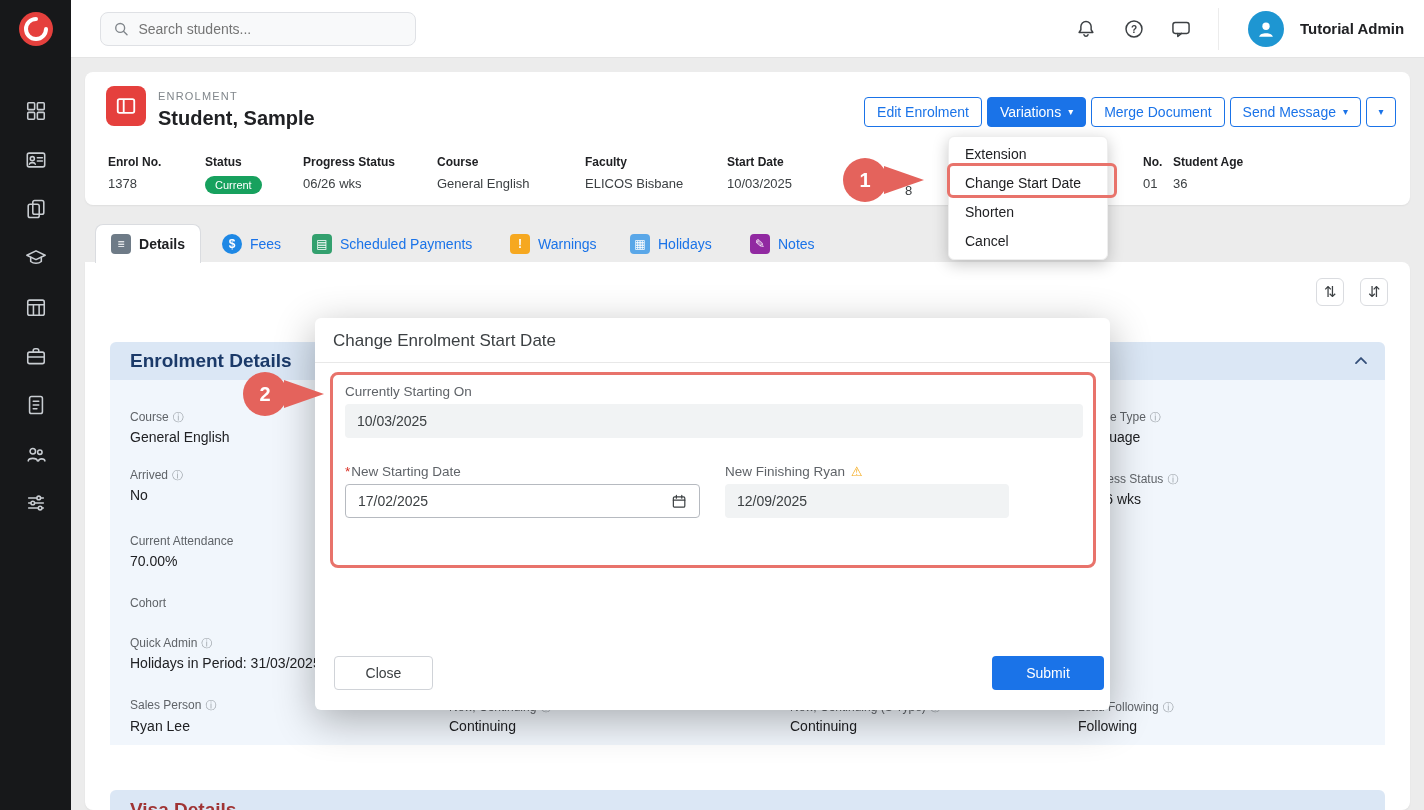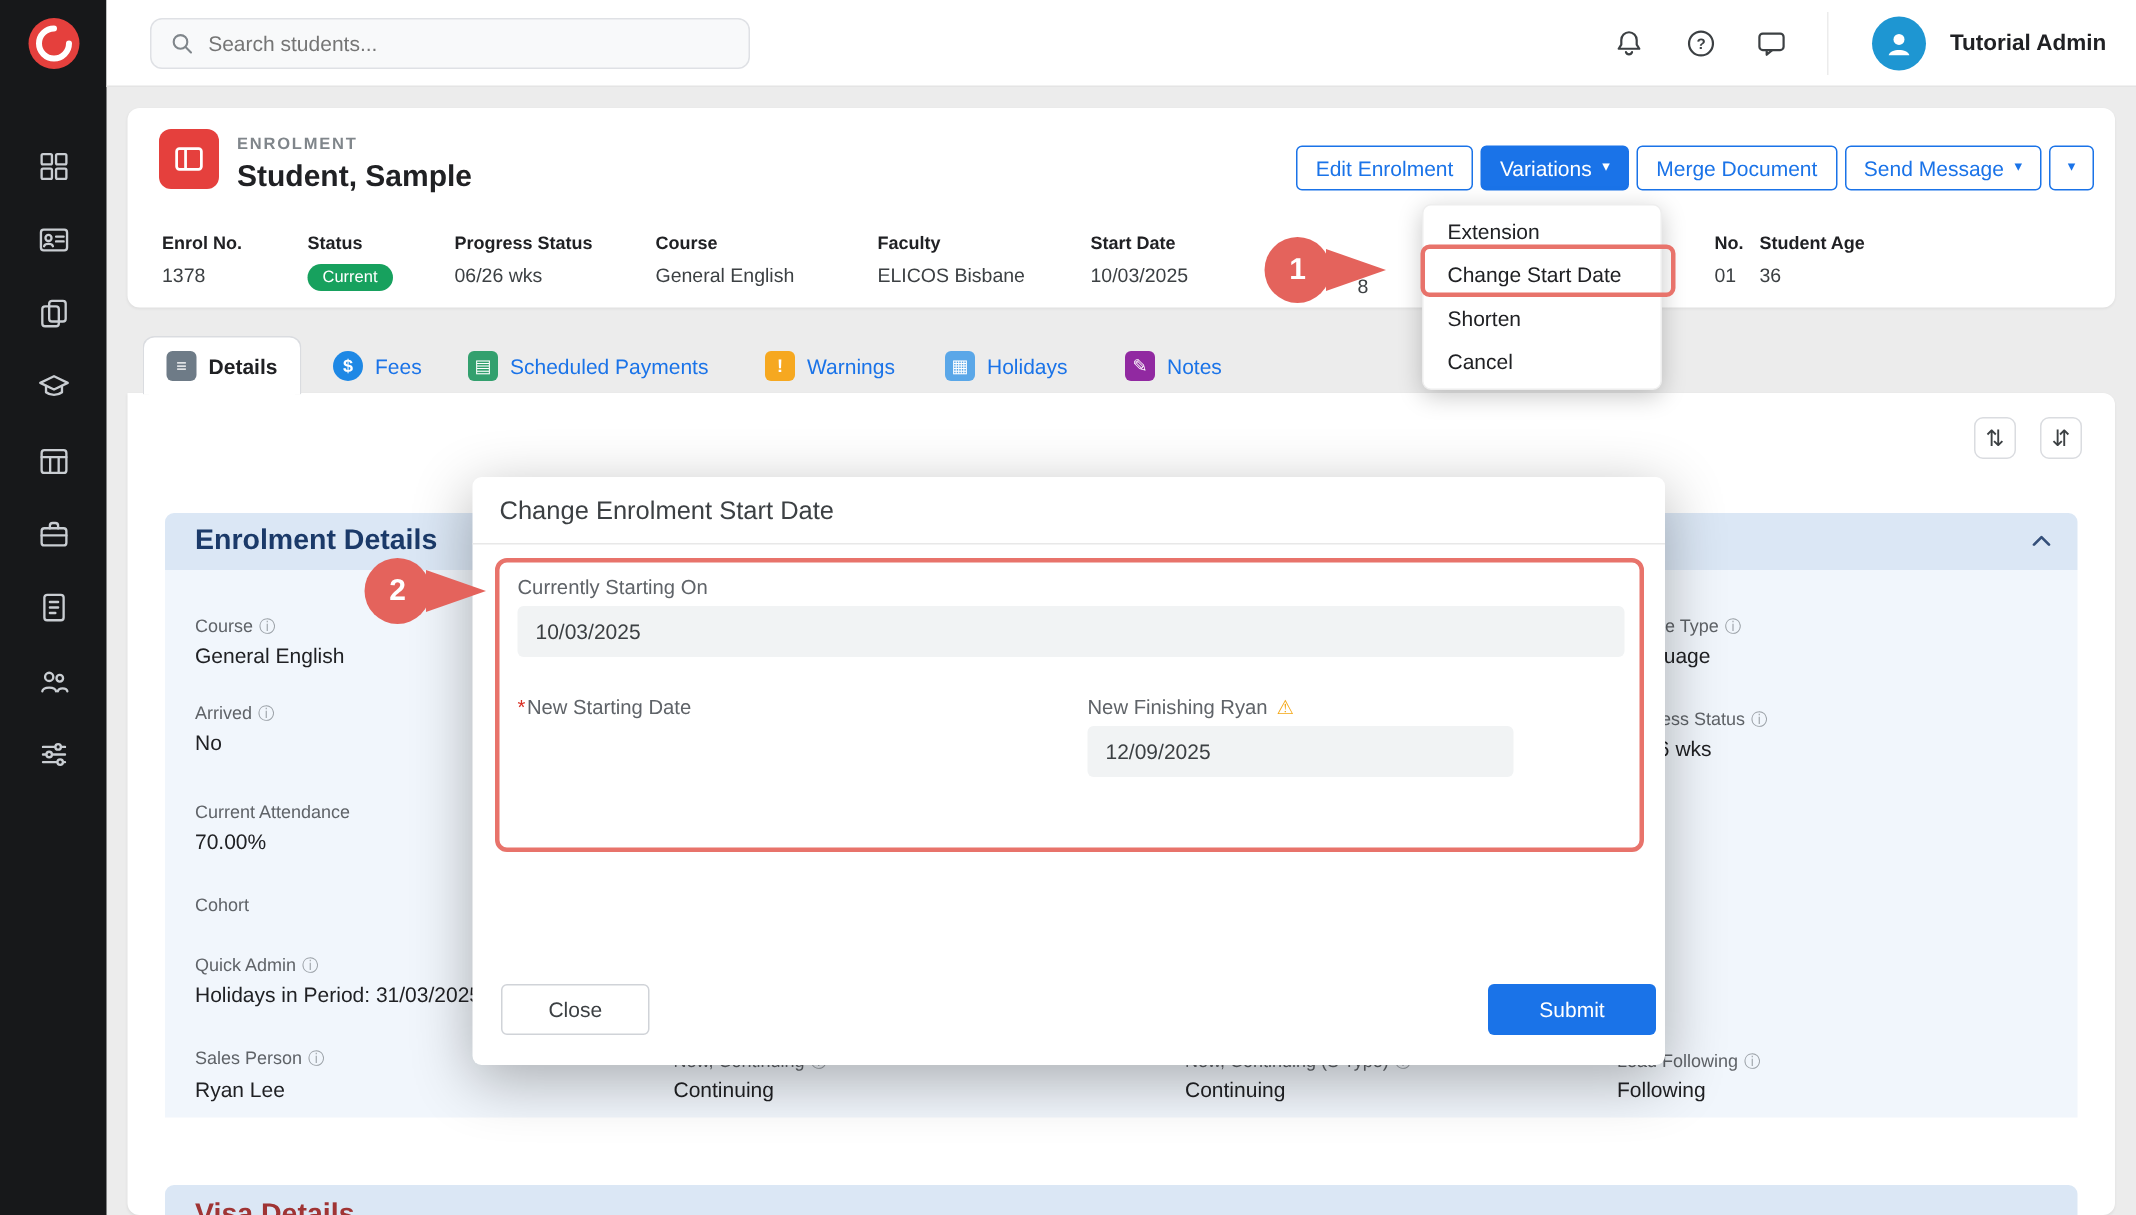--- a/index.html
+++ b/index.html
@@ -14,21 +14,21 @@
 .topbar{background:#fff;border-bottom:1px solid #e4e4e4}
 .search{display:flex;align-items:center;gap:9px;background:#f8f9fa;border:1px solid #dfe1e5;border-radius:8px;padding:0 12px}
 .search input{border:0;outline:0;background:transparent;font:inherit;font-size:14px;width:100%;color:#3c4043}
 .iconbtn{display:flex;align-items:center;justify-content:center;cursor:pointer}
 .avatar{border-radius:50%;background:#1e96d2;display:flex;align-items:center;justify-content:center}
 .username{font-size:15px;color:#202124;font-weight:bold}
 .vdiv{background:#ececec}
 
 .card{background:#fff;border-radius:8px;box-shadow:0 1px 2px rgba(0,0,0,.06)}
 .hdr-icon{background:#e5403d;border-radius:8px;display:flex;align-items:center;justify-content:center}
-.eyebrow{font-size:11px;letter-spacing:1.2px;color:#80868b;font-weight:bold}
+.eyebrow{font-size:11px;letter-spacing:1.2px;color:#80868b;font-weight:normal}
 .bigtitle{font-size:20px;font-weight:bold;color:#202124}
 .actions{display:flex;gap:5px;align-items:center}
 .btn{height:30px;padding:0 12px;border:1px solid #1a73e8;border-radius:4px;background:#fff;color:#1a73e8;
      font:inherit;font-size:14px;display:flex;align-items:center;gap:7px;cursor:pointer;white-space:nowrap}
 .btn.primary{background:#1a73e8;color:#fff;border-color:#1a73e8}
 .btn.iconw{width:30px;padding:0;justify-content:center}
 .caret{font-size:10px;line-height:1}
 
 .icol{position:absolute;top:155px}
 .ilabel{font-size:12px;font-weight:bold;color:#202124;white-space:nowrap}
@@ -142,21 +142,21 @@
           <path d="M4 6.5h16M4 12h16M4 17.5h16"></path>
           <circle cx="15" cy="6.5" r="2" fill="#17181a"></circle>
           <circle cx="8.5" cy="12" r="2" fill="#17181a"></circle>
           <circle cx="16.5" cy="17.5" r="2" fill="#17181a"></circle>
         </svg>
     </div>
   </div>
 </div>
 
 <div class="abs topbar" style="left:71px;top:0;width:1353px;height:58px"></div>
-<div class="abs search" style="left:100px;top:12px;width:400px;height:34px">
+<div class="abs search" style="left:100px;top:12px;width:316px;height:34px">
   <svg width="18" height="18" viewBox="0 0 24 24" fill="none" stroke="#80868b" stroke-width="2" stroke-linecap="round">
       <circle cx="10.5" cy="10.5" r="6.5"></circle>
       <path d="M15.3 15.3 20.5 20.5"></path>
     </svg>
   <input type="text" placeholder="Search students..." style="">
 </div>
 <div class="abs iconbtn" style="left:1074px;top:17px;width:24px;height:24px">
   <svg width="22" height="22" viewBox="0 0 24 24" fill="none" stroke="#3c4043" stroke-width="1.6" stroke-linecap="round" stroke-linejoin="round">
       <path d="M12 3.8a5.6 5.6 0 0 1 5.6 5.6v3.4l1.9 3H4.5l1.9-3V9.4A5.6 5.6 0 0 1 12 3.8Z"></path>
       <path d="M9.8 18.3a2.3 2.3 0 0 0 4.4 0"></path>
@@ -333,20 +333,27 @@
 <div class="abs modal" style="left:315px;top:318px;width:795px;height:392px">
   <div class="abs modal-title" style="left:18px;top:13px">Change Enrolment Start Date</div>
   <div class="abs mdiv" style="left:0;top:44px;width:795px;height:1px"></div>
 
   <div class="abs mlabel" style="left:30px;top:66px">Currently Starting On</div>
   <div class="abs minput ro" style="left:30px;top:86px;width:738px;height:34px">
     <input type="text" readonly="" value="10/03/2025" style="">
   </div>
 
   <div class="abs mlabel" style="left:30px;top:146px"><span class="req">*</span><span>New Starting Date</span></div>
+  <div class="abs minput ed" style="left:30px;top:166px;width:355px;height:34px">
+    <input type="text" value="17/02/2025" style="">
+    <svg width="17" height="17" viewBox="0 0 24 24" fill="none" stroke="#3c4043" stroke-width="1.8" stroke-linecap="round">
+        <rect x="3.5" y="5" width="17" height="15.5" rx="2"></rect>
+        <path d="M3.5 10h17M8 2.8V7M16 2.8V7"></path>
+      </svg>
+  </div>
 
   <div class="abs mlabel" style="left:410px;top:146px"><span>New Finishing Ryan</span><span class="warn">⚠</span></div>
   <div class="abs minput ro" style="left:410px;top:166px;width:284px;height:34px">
     <input type="text" readonly="" value="12/09/2025" style="">
   </div>
 
   <button class="abs btn2 ghost" style="left:19px;top:338px;width:99px;height:34px">Close</button>
   <button class="abs btn2 primary" style="left:677px;top:338px;width:112px;height:34px">Submit</button>
 </div>
 

